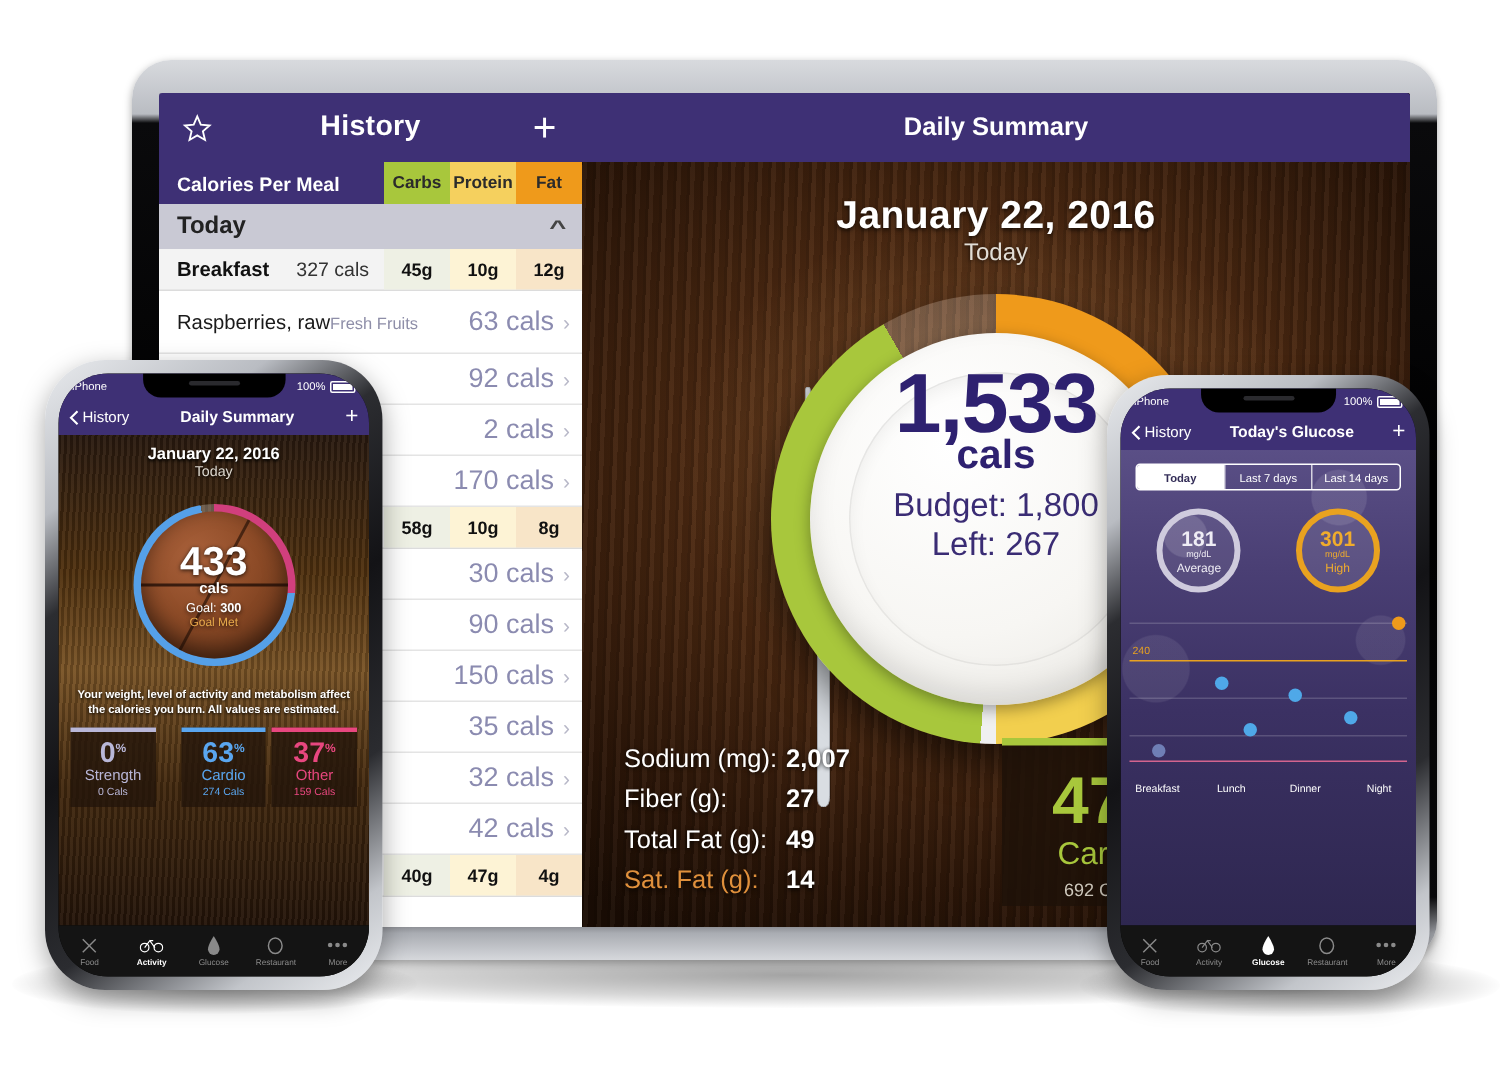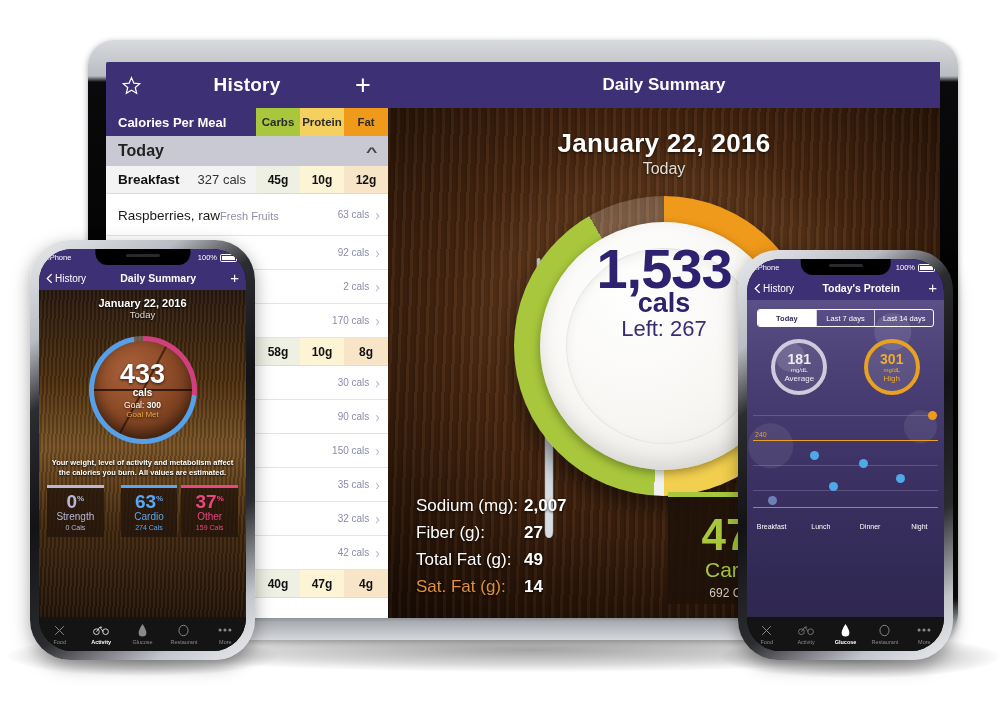--- a/index.html
+++ b/index.html
@@ -47,21 +47,21 @@
   .meal-macro{width:44px;display:flex;align-items:center;justify-content:center;font-size:12px;font-weight:bold;color:#111;}
   .mm-c{background:#eef0e4;}
   .mm-p{background:#fdf3d5;}
   .mm-f{background:#f8e5c8;}
 
   .food-row{height:34px;display:flex;align-items:center;padding:0 8px 0 12px;border-bottom:1px solid #e4e4e4;background:#fff;box-sizing:border-box;}
   .food-row.tall{height:42px;}
   .food-txt{flex:1;min-width:0;}
   .food-name{font-size:13.5px;color:#1a1a1a;white-space:nowrap;overflow:hidden;line-height:15px;}
   .food-sub{font-size:11px;color:#8e8ea8;white-space:nowrap;overflow:hidden;line-height:13px;}
-  .food-cal{font-size:10px;color:#8b8bb0;padding-right:6px;white-space:nowrap;}
+  .food-cal{font-size:18px;color:#8b8bb0;padding-right:6px;white-space:nowrap;}
   .food-ch{font-size:14px;color:#b8b8c8;}
 
   
   .sum-pane{flex:1;position:relative;background:#2a1a10;overflow:hidden;}
   .wood{position:absolute;inset:0;
     background:
       repeating-linear-gradient(92deg, rgba(0,0,0,.20) 0 2px, rgba(255,255,255,.03) 2px 5px, rgba(0,0,0,.12) 5px 9px),
       radial-gradient(ellipse 80% 65% at 50% 45%, #6d3f1d 0%, #4e2a12 45%, #2c1608 80%, #1b0d04 100%);
   }
   .wood:after{content:"";position:absolute;inset:0;
@@ -339,20 +339,21 @@
                 <path d="M9 158 h6 q3 0 3 8 v112 q0 8 -6 8 q-6 0 -6 -8 z"></path>
               </g>
             </svg>
 
             <div class="plate-wrap">
               <div class="ring"></div>
               <div class="plate"></div>
               <div class="plate-txt">
                 <div class="cal-big">1,533</div>
                 <div class="cal-unit">cals</div>
+                <div class="cal-bud">Budget: 1,800</div>
                 <div class="cal-left">Left: 267</div>
               </div>
             </div>
 
             <div class="nutri" id="nutri-list">
                 <div>
                   <span class="lbl">Sodium (mg):</span>
                   <span class="val">2,007</span>
                 </div>
                 <div>
@@ -522,21 +523,21 @@
             </span>
         </span>
       </div>
       <div class="ph-nav">
         <span class="ph-back">
           <svg width="7" height="11" viewBox="0 0 8 12" fill="none" stroke="#fff" stroke-width="1.6">
               <polyline points="6.5,1 1.5,6 6.5,11"></polyline>
             </svg>
           <span>History</span>
         </span>
-        <span class="ph-title">Today's Protein</span>
+        <span class="ph-title">Today's Glucose</span>
         <span class="ph-plus">+</span>
       </div>
 
       <div class="pr-body">
         <div class="seg" id="seg-ctl">
             <div class="on">Today</div>
             <div>Last 7 days</div>
             <div>Last 14 days</div>
           </div>
         <div class="gluc" id="gluc-list">

